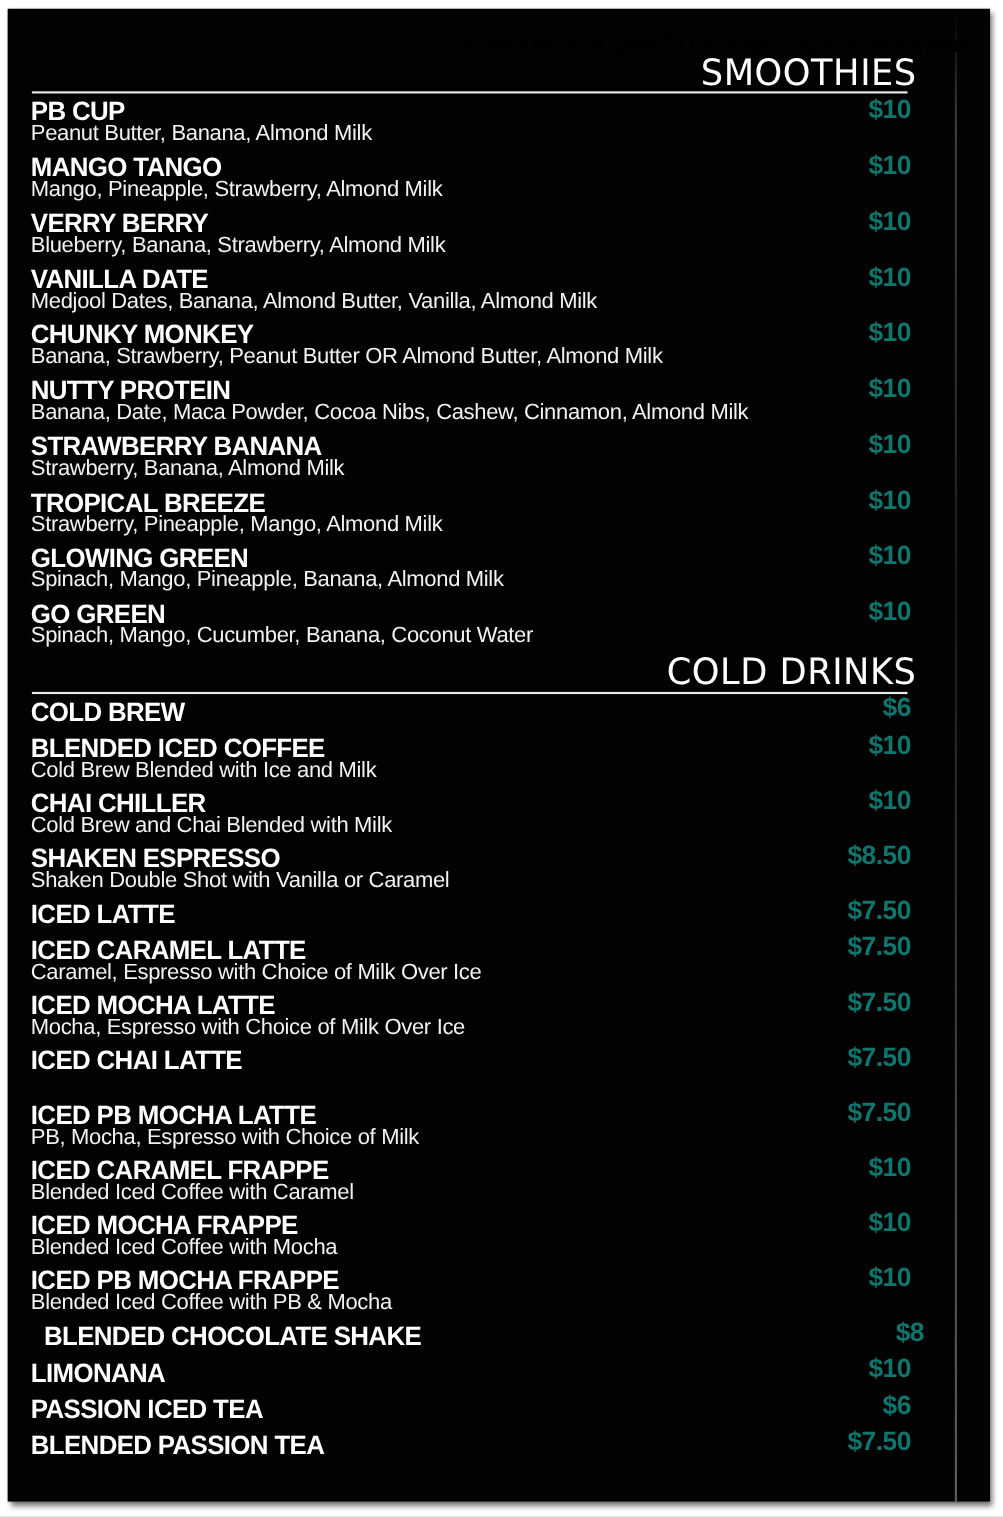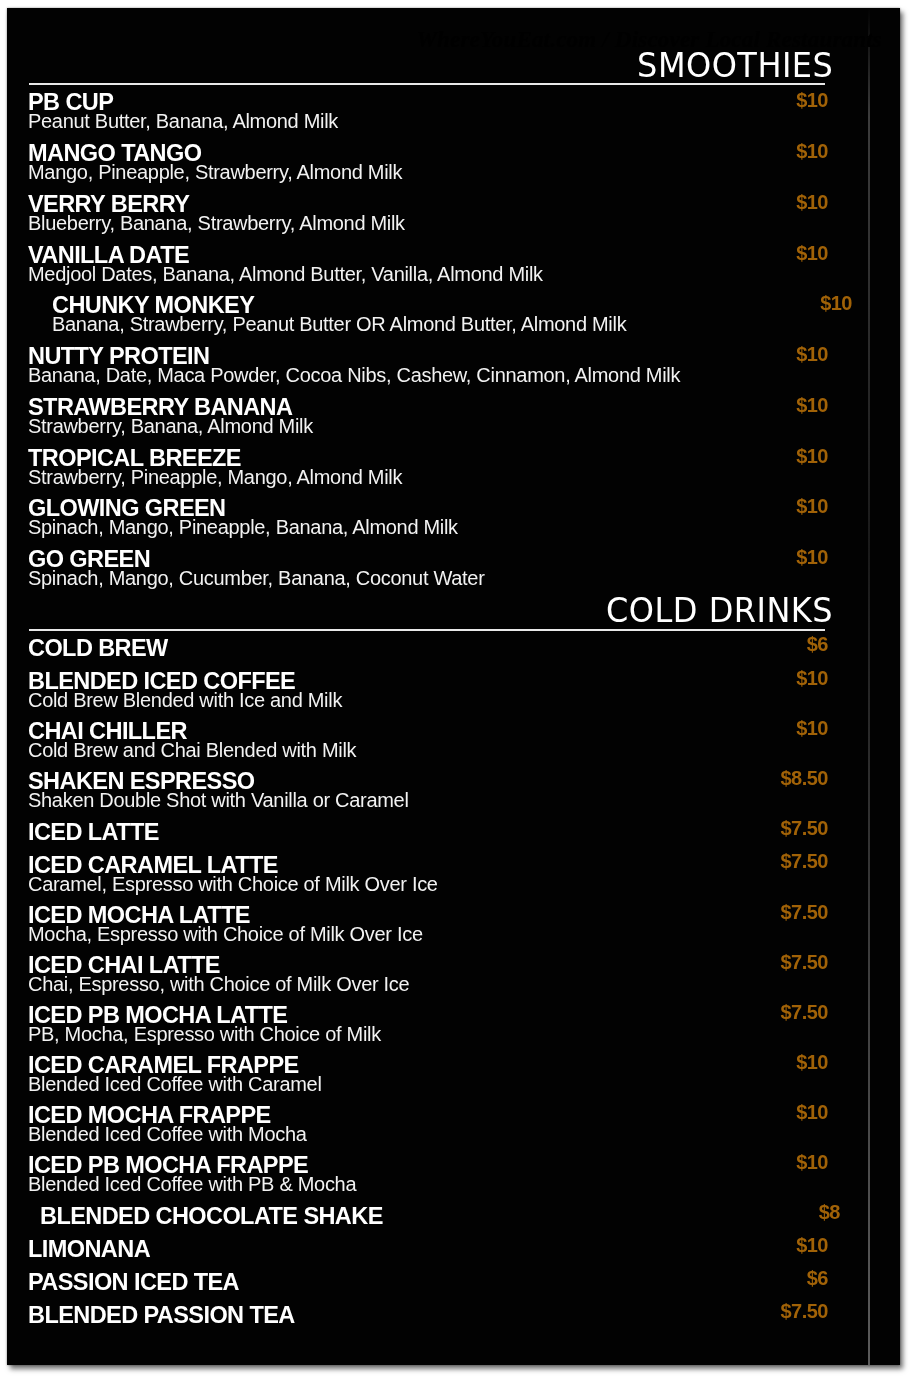--- a/index.html
+++ b/index.html
@@ -36,22 +36,22 @@
     letter-spacing:-0.6px; white-space:nowrap;
     font-family:"Liberation Sans", sans-serif;
     transform:scaleX(0.98); transform-origin:left center;
   }
   .desc {
     display:block; color:#f2f2f2; font-size:20px; line-height:20px; white-space:nowrap;
     letter-spacing:-0.3px; margin-top:-3px;
     font-family:"Liberation Sans", sans-serif;
   }
   .price {
-    position:absolute; right:0px; top:0px; color:#a16207; font-weight:bold;
-    font-size:20px; line-height:24px; letter-spacing:-0.5px;
+    position:absolute; right:0px; top:0px; color:#0f766e; font-weight:bold;
+    font-size:24px; line-height:24px; letter-spacing:-0.5px;
     font-family:"Liberation Sans", sans-serif;
   }
 </style>
 </head>
 <body>
 
 <div class="card">
   <div class="crease"></div>
 </div>
 
@@ -73,21 +73,21 @@
 <div class="item" style="top:192px;">
   <span class="name">VERRY BERRY</span>
   <span class="desc">Blueberry, Banana, Strawberry, Almond Milk</span>
   <span class="price" style="top:-2px;">$10</span>
 </div>
 <div class="item" style="top:243px;">
   <span class="name">VANILLA DATE</span>
   <span class="desc">Medjool Dates, Banana, Almond Butter, Vanilla, Almond Milk</span>
   <span class="price" style="top:-2px;">$10</span>
 </div>
-<div class="item" style="top:293px;margin-left:24px;">
+<div class="item" style="top:293px;">
   <span class="name">CHUNKY MONKEY</span>
   <span class="desc">Banana, Strawberry, Peanut Butter OR Almond Butter, Almond Milk</span>
   <span class="price" style="top:-2px;">$10</span>
 </div>
 <div class="item" style="top:344px;">
   <span class="name">NUTTY PROTEIN</span>
   <span class="desc">Banana, Date, Maca Powder, Cocoa Nibs, Cashew, Cinnamon, Almond Milk</span>
   <span class="price" style="top:-2px;">$10</span>
 </div>
 <div class="item" style="top:395px;">
@@ -142,21 +142,20 @@
   <span class="desc">Caramel, Espresso with Choice of Milk Over Ice</span>
   <span class="price" style="top:-4px;">$7.50</span>
 </div>
 <div class="item" style="top:903px;">
   <span class="name">ICED MOCHA LATTE</span>
   <span class="desc">Mocha, Espresso with Choice of Milk Over Ice</span>
   <span class="price" style="top:-3px;">$7.50</span>
 </div>
 <div class="item" style="top:953px;">
   <span class="name">ICED CHAI LATTE</span>
-  <span class="desc">Chai, Espresso, with Choice of Milk Over Ice</span>
   <span class="price" style="top:-3px;">$7.50</span>
 </div>
 <div class="item" style="top:1003px;">
   <span class="name">ICED PB MOCHA LATTE</span>
   <span class="desc">PB, Mocha, Espresso with Choice of Milk</span>
   <span class="price" style="top:-3px;">$7.50</span>
 </div>
 <div class="item" style="top:1053px;">
   <span class="name">ICED CARAMEL FRAPPE</span>
   <span class="desc">Blended Iced Coffee with Caramel</span>

